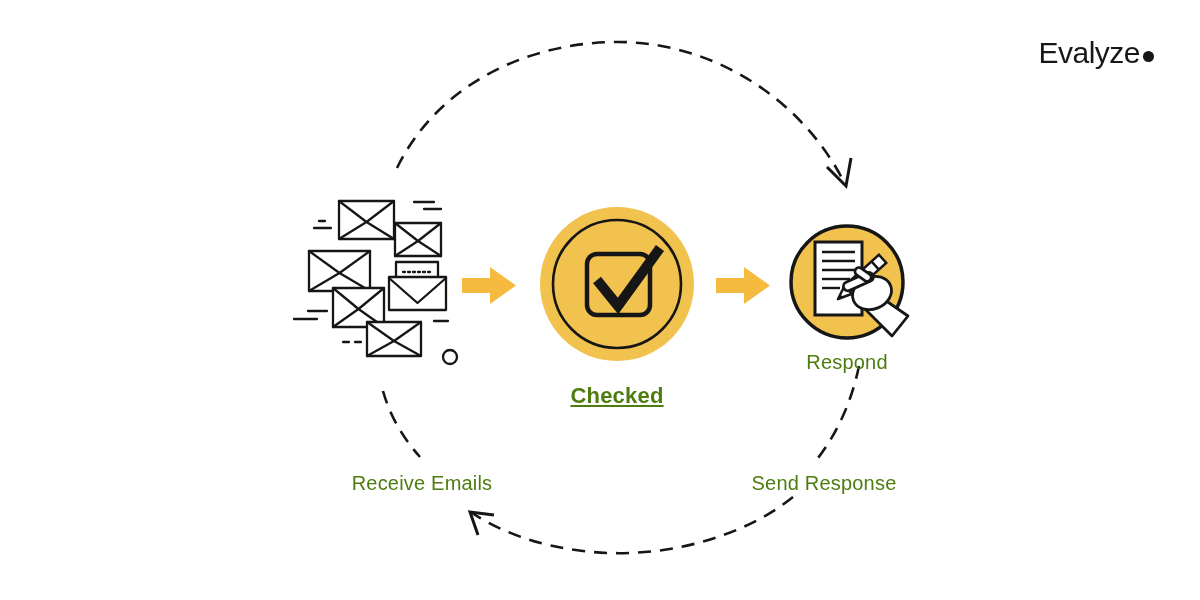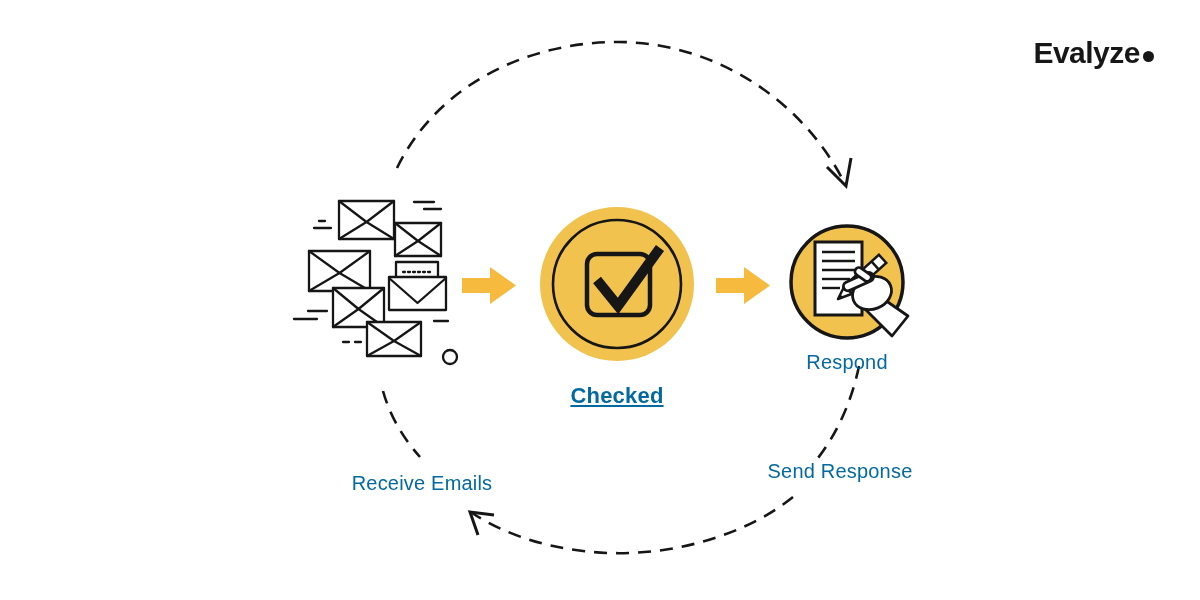--- a/index.html
+++ b/index.html
@@ -3,27 +3,27 @@
 <meta charset="utf-8">
 <style>
   html,body{margin:0;padding:0;background:#e8e8e8;}
   .stage{
     position:relative;width:1200px;height:600px;background:#ffffff;
     overflow:hidden;font-family:"Liberation Sans", sans-serif;
   }
   .diagram-svg{position:absolute;left:0;top:0;width:1200px;height:600px;}
   .label{
     position:absolute;transform:translateX(-50%);
-    white-space:nowrap;color:#0369a1;font-size:20px;font-weight:400;
+    white-space:nowrap;color:#4d7c0f;font-size:20px;font-weight:400;
     letter-spacing:.2px;
   }
   .label.bold{font-weight:700;font-size:22px;}
   .logo{
     position:absolute;top:36px;right:46px;display:flex;align-items:baseline;
-    color:#171717;font-size:30px;font-weight:700;letter-spacing:-0.5px;
+    color:#171717;font-size:30px;font-weight:400;letter-spacing:-0.5px;
   }
   .logo-dot{
     display:inline-block;width:11px;height:11px;border-radius:50%;
     background:#171717;margin-left:3px;position:relative;top:-1px;
   }
   .ink-stroke{stroke:#161616;fill:none;}
 </style>
 </head>
 <body>
 
@@ -133,20 +133,20 @@
     </g>
   </svg>
 
   <div class="label bold" style="left:617px; top:383px;text-decoration:underline;">Checked</div>
 
   <div class="label" style="left:847px; top:351px;">Respond</div>
 
   <div class="label" style="left:422px; top:472px;">Receive Emails</div>
 
 
-  <div class="label" style="left:824px; top:460px;margin-left:16px;">Send Response</div>
+  <div class="label" style="left:824px; top:472px;">Send Response</div>
 
   <div class="logo">
     <span>Evalyze</span>
       <span class="logo-dot"></span>
   </div>
 
 </div>
 
 </body></html>

